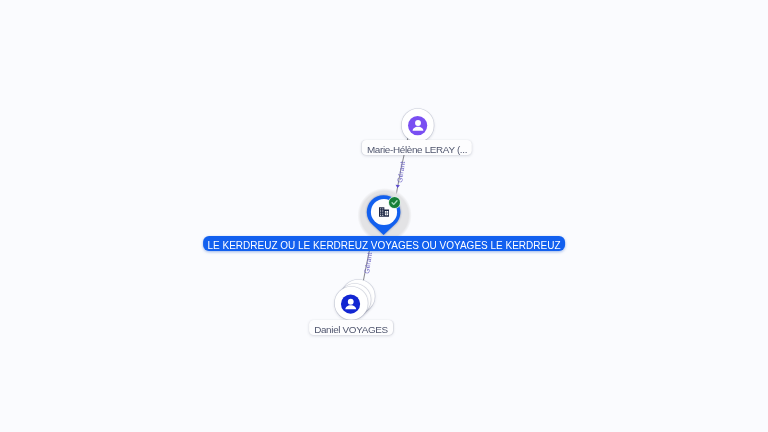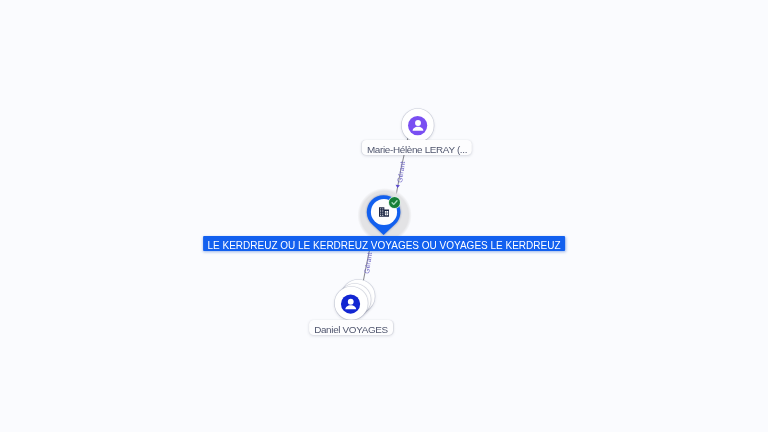--- a/index.html
+++ b/index.html
@@ -18,21 +18,21 @@
   
   .person-disc{position:absolute;border-radius:50%;background:#ffffff;
      box-shadow:0 1px 3px rgba(20,25,60,.18), 0 0 0 .6px rgba(140,150,175,.35);}
 
   .label-chip{position:absolute;transform:translateX(-50%);
      background:#fdfdfe;border-radius:4.5px;
      color:#50566e;font-size:9.9px;letter-spacing:-0.33px;
      line-height:19.3px;height:14.8px;padding:0 5.1px;white-space:nowrap;
      box-shadow:0 1px 3px rgba(40,45,80,.17), 0 0 1px rgba(40,45,80,.10);}
   .label-chip.selected{background:#1260ef;color:#ffffff;height:14.6px;line-height:20.5px;
-     font-size:10px;letter-spacing:0;border-radius:1px;padding:0 4.4px;
+     font-size:10px;letter-spacing:0;border-radius:6px;padding:0 4.4px;
      box-shadow:0 1px 3px rgba(18,80,200,.40);}
 
   .edge-label{position:absolute;color:#6f66c6;font-size:7px;
      line-height:7px;height:7px;white-space:nowrap;transform-origin:0 5.93px;}
 </style>
 </head>
 <body>
 
 <div id="stage">
 

